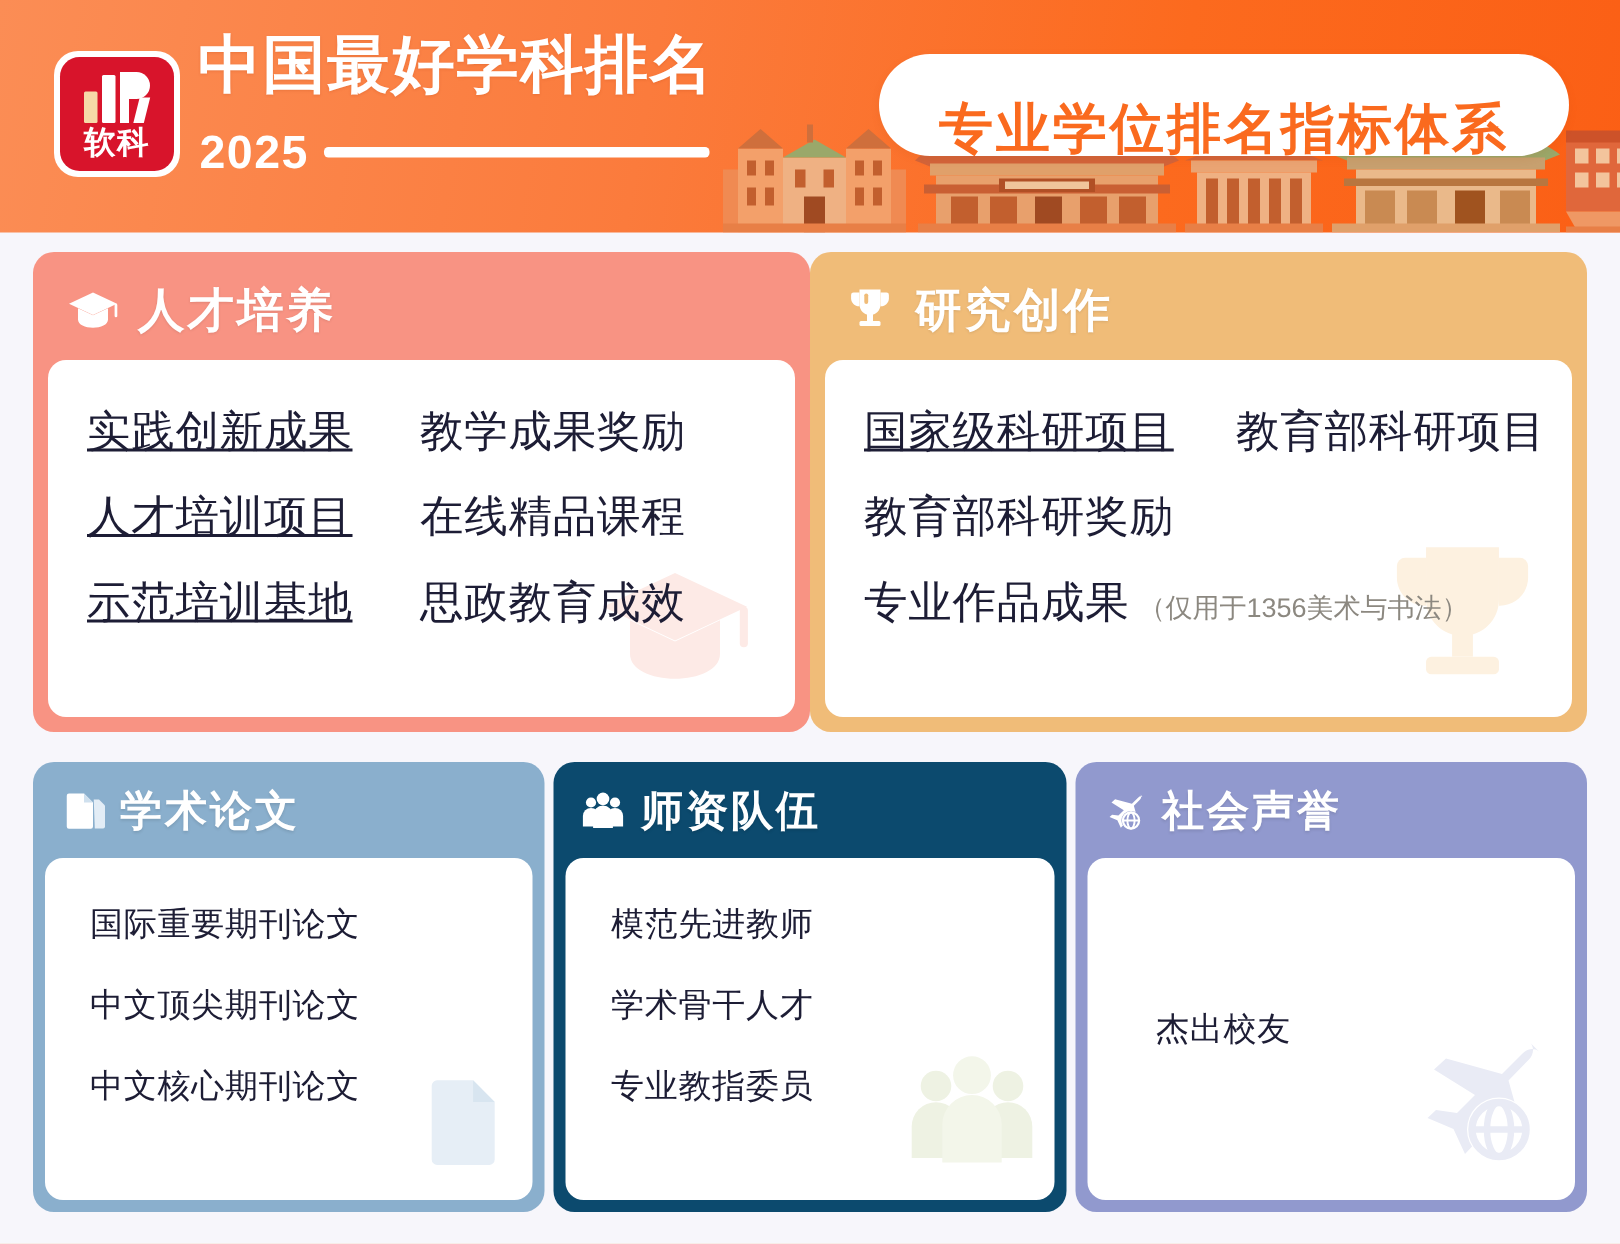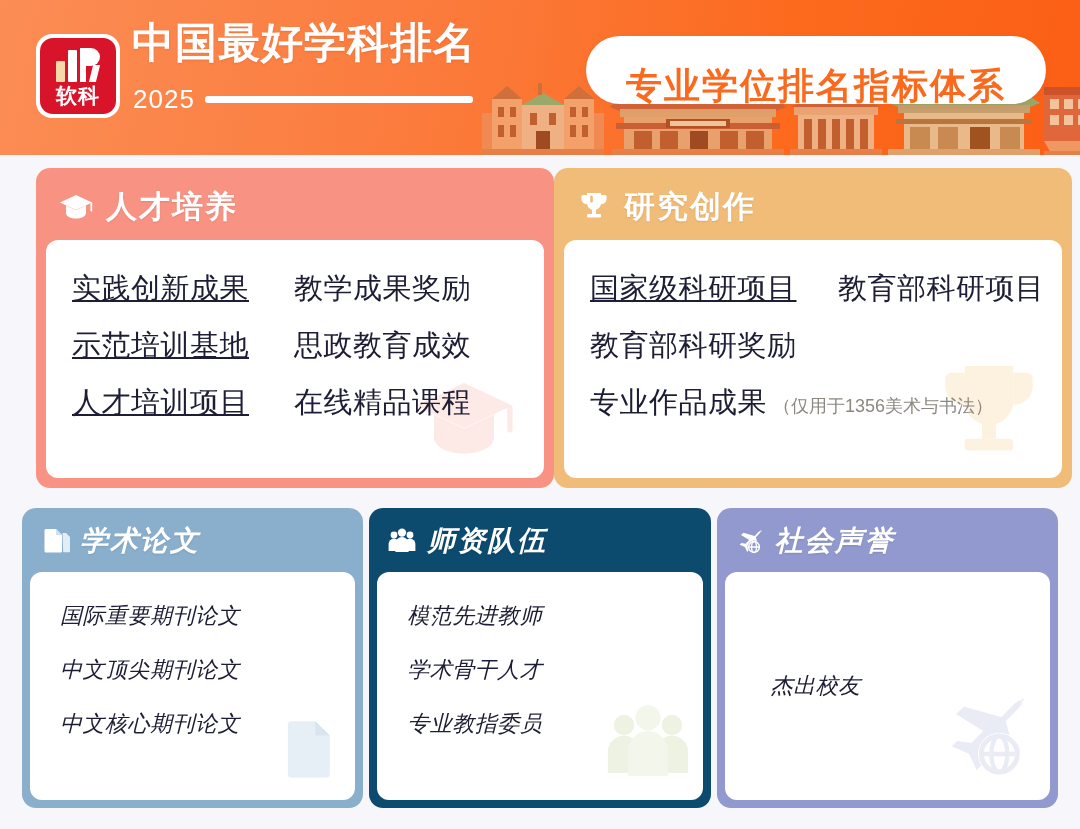--- a/index.html
+++ b/index.html
@@ -115,22 +115,22 @@
   .brand-year-row {
     position: absolute;
     left: 133px; top: 86px;
     display: flex;
     align-items: center;
     gap: 10px;
     width: 340px;
   }
   .brand-year {
     color: #ffffff;
-    font-size: 26px;
-    font-weight: normal;
+    font-size: 31px;
+    font-weight: bold;
     letter-spacing: 1px;
     line-height: 1;
   }
   .brand-rule {
     flex: 1;
     height: 7px;
     background: #ffffff;
     border-radius: 3px;
   }
 
@@ -152,21 +152,21 @@
     font-size: 36px;
     font-weight: bold;
     letter-spacing: 2px;
     line-height: 1;
     white-space: nowrap;
   }
 
   
   .grid-top {
     position: absolute;
-    left: 36px; top: 168px;
+    left: 22px; top: 168px;
     width: 1036px;
     height: 320px;
     display: flex;
     gap: 0;
   }
   .grid-bottom {
     position: absolute;
     left: 22px; top: 508px;
     width: 1036px;
     height: 300px;
@@ -175,21 +175,21 @@
   }
 
   .card {
     position: relative;
     border-radius: 14px;
     overflow: hidden;
     display: flex;
     flex-direction: column;
   }
   .grid-top .card { flex: 1 1 0; }
-  .grid-bottom .card { flex: 1 1 0; font-style: italic; }
+  .grid-bottom .card { flex: 1 1 0; }
 
   .card-head {
     display: flex;
     align-items: center;
     gap: 12px;
     padding: 14px 0 10px 22px;
     height: 72px;
     flex: 0 0 auto;
   }
   .grid-bottom .card-head {
@@ -406,26 +406,26 @@
               <path d="M8 17.5 L8 25 C8 28.5 12.8 30.5 18 30.5 C23.2 30.5 28 28.5 28 25 L28 17.5 L18 22.2 Z" fill="#fdeae6"></path>
               <rect x="32.4" y="14.5" width="1.8" height="9" rx="0.9" fill="#fdeae6"></rect>
             </svg>
         </span>
         <div class="rows">
           <div class="row">
             <span class="item col-a">实践创新成果</span>
             <span class="item">教学成果奖励</span>
           </div>
           <div class="row">
+            <span class="item col-a">人才培训项目</span>
+            <span class="item">在线精品课程</span>
+          </div>
+          <div class="row">
             <span class="item col-a">示范培训基地</span>
             <span class="item">思政教育成效</span>
-          </div>
-          <div class="row">
-            <span class="item col-a">人才培训项目</span>
-            <span class="item">在线精品课程</span>
           </div>
         </div>
       </div>
     </div>
 
     <div class="card c2" style="background:#f0bc78">
       <div class="card-head">
         <span class="card-icon">
           <svg width="34" height="34" viewBox="0 0 34 34">
               <path d="M10 4 h14 v10 c0 3.9-3.1 7-7 7s-7-3.1-7-7z" fill="#fff"></path>

